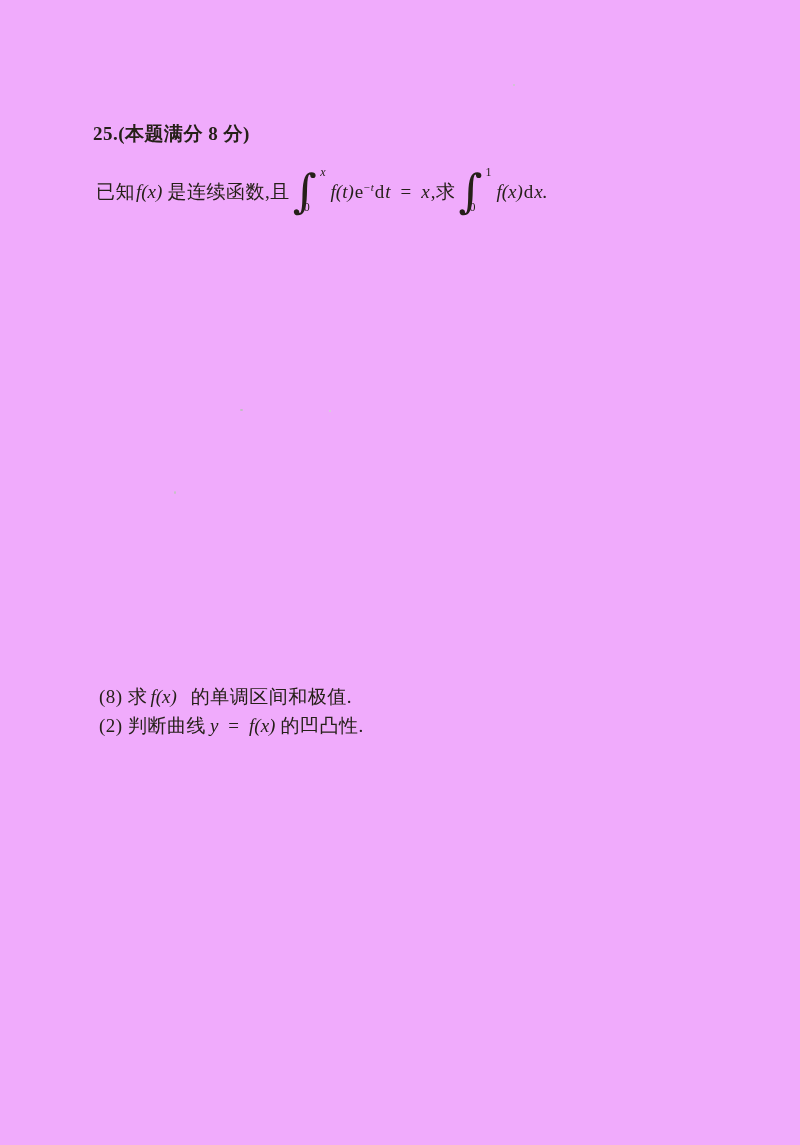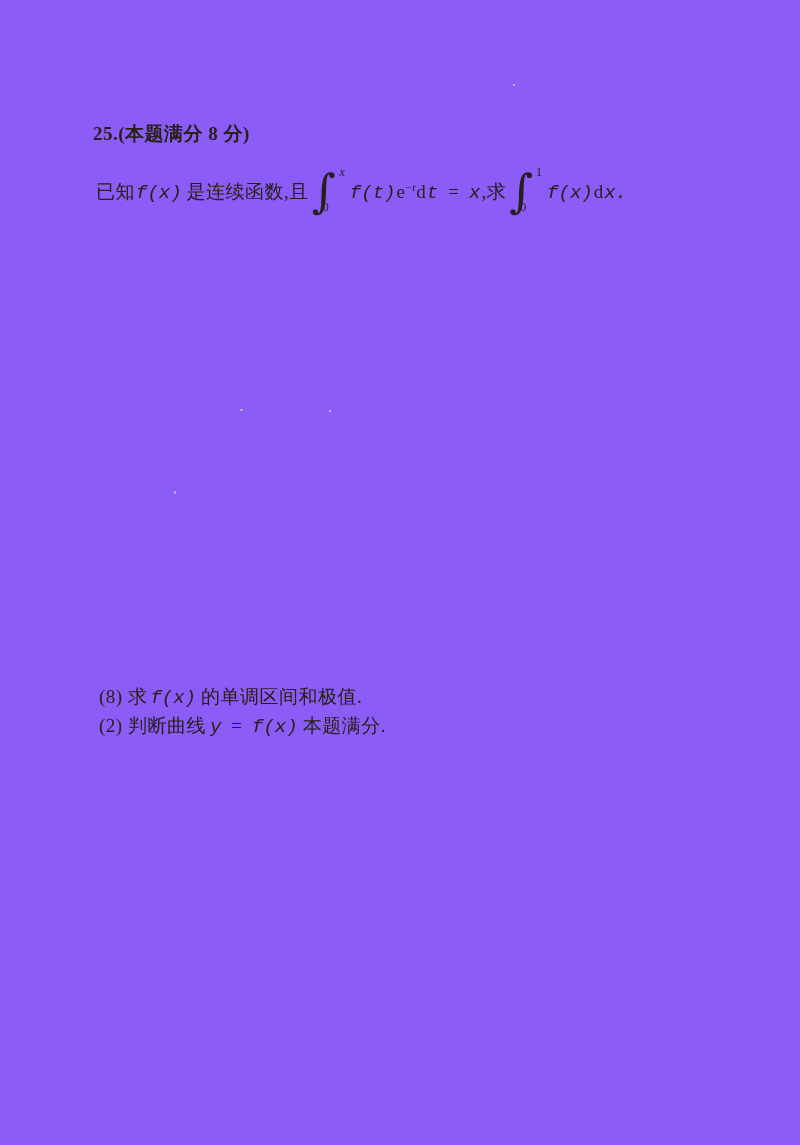--- a/index.html
+++ b/index.html
@@ -4,21 +4,21 @@
 <style>
   html, body {
     margin: 0;
     padding: 0;
     background: #ffffff;
   }
   .page {
     position: relative;
     width: 800px;
     height: 1145px;
-    background: #8b5cf6;
+    background: #f0abfc;
     overflow: hidden;
     font-family: "Liberation Serif", serif;
     color: #262019;
   }
   .q-header {
     position: absolute;
     font-size: 19px;
     font-weight: 600;
     letter-spacing: 0.5px;
     white-space: nowrap;
@@ -27,21 +27,21 @@
     position: absolute;
     font-size: 19px;
     white-space: nowrap;
   }
   .cjk {
     font-weight: 400;
     letter-spacing: 0.5px;
   }
   .var {
     font-style: italic;
-    font-family: Liberation Mono, monospace;
+    font-family: Liberation Serif, serif;
     margin: 0 1px;
   }
   .rm {
     font-style: normal;
     font-family: "Liberation Serif", serif;
   }
   .eq {
     margin: 0 9px;
   }
   .minus {
@@ -90,22 +90,22 @@
 <body>
 
 <div class="page">
 
   <div class="q-header" style="left:93px; top:121px;">25.(本题满分 8 分)</div>
 
   <div class="q-line" style="left:96px; top:170px;"><span class="cjk">已知</span><span class="var">f(x)</span><span class="cjk" style="margin-left:4px;">是连续函数,且</span><span class="integral"><span class="int-glyph">∫</span><span class="int-sup it">x</span><span class="int-sub">0</span></span><span class="var">f(t)</span><span class="rm">e</span><span class="sup">−t</span><span class="rm">d</span><span class="var">t</span><span class="rm eq">=</span><span class="var">x</span><span class="cjk">,求</span><span class="integral"><span class="int-glyph">∫</span><span class="int-sup">1</span><span class="int-sub">0</span></span><span class="var">f(x)</span><span class="rm">d</span><span class="var">x.</span></div>
 
 
 
-  <div class="q-line" style="left:99px; top:684px;"><span class="cjk">(8) 求</span><span class="var" style="margin-left:3px;">f(x)</span><span class="cjk" style="margin-left:4px;">的单调区间和极值.</span></div>
+  <div class="q-line" style="left:99px; top:684px;"><span class="cjk">(8) 求</span><span class="var" style="margin-left:3px;">f(x)</span><span class="cjk" style="margin-left:13px;">的单调区间和极值.</span></div>
 
-  <div class="q-line" style="left:99px; top:713px;"><span class="cjk">(2) 判断曲线</span><span class="var" style="margin-left:4px;">y</span><span class="rm eq">=</span><span class="var">f(x)</span><span class="cjk" style="margin-left:4px;">本题满分.</span></div>
+  <div class="q-line" style="left:99px; top:713px;"><span class="cjk">(2) 判断曲线</span><span class="var" style="margin-left:4px;">y</span><span class="rm eq">=</span><span class="var">f(x)</span><span class="cjk" style="margin-left:4px;">的凹凸性.</span></div>
 
   <div class="speck" style="left:513px; top:84px; width:2px; height:2px;"></div>
   <div class="speck" style="left:240px; top:409px; width:3px; height:2px; background:#bfbfbf;"></div>
   <div class="speck" style="left:329px; top:410px; width:2px; height:2px; background:#d4d4d4;"></div>
   <div class="speck" style="left:174px; top:491px; width:2px; height:3px; background:#c4c4c4;"></div>
 
 </div>
 
 </body></html>

